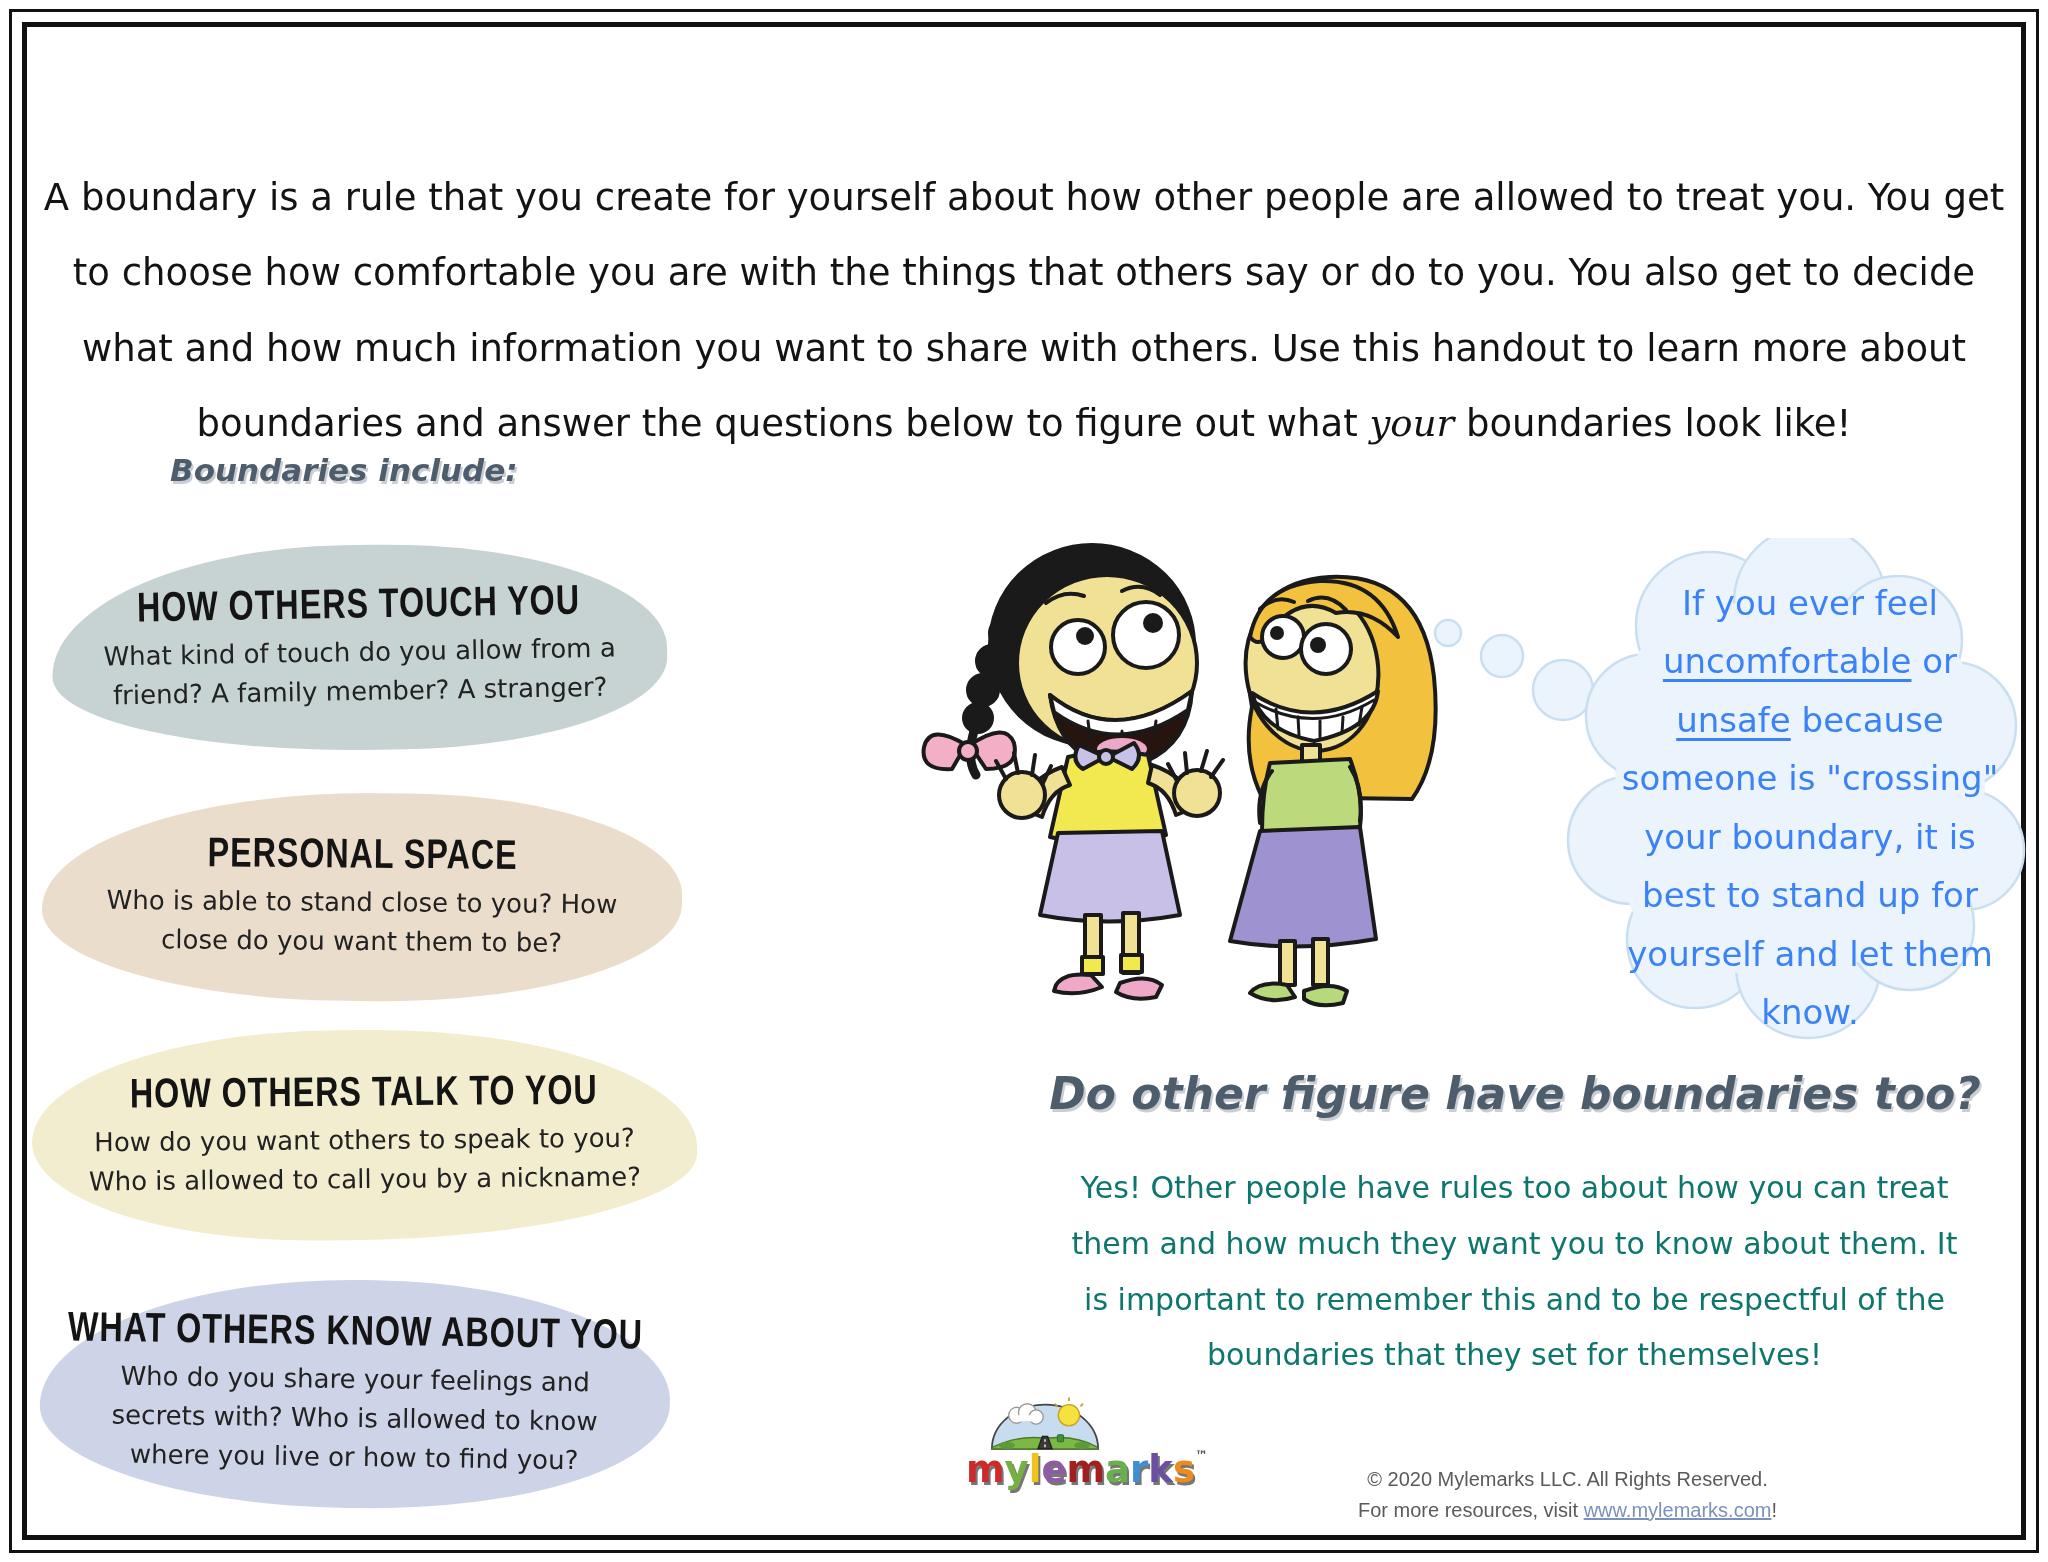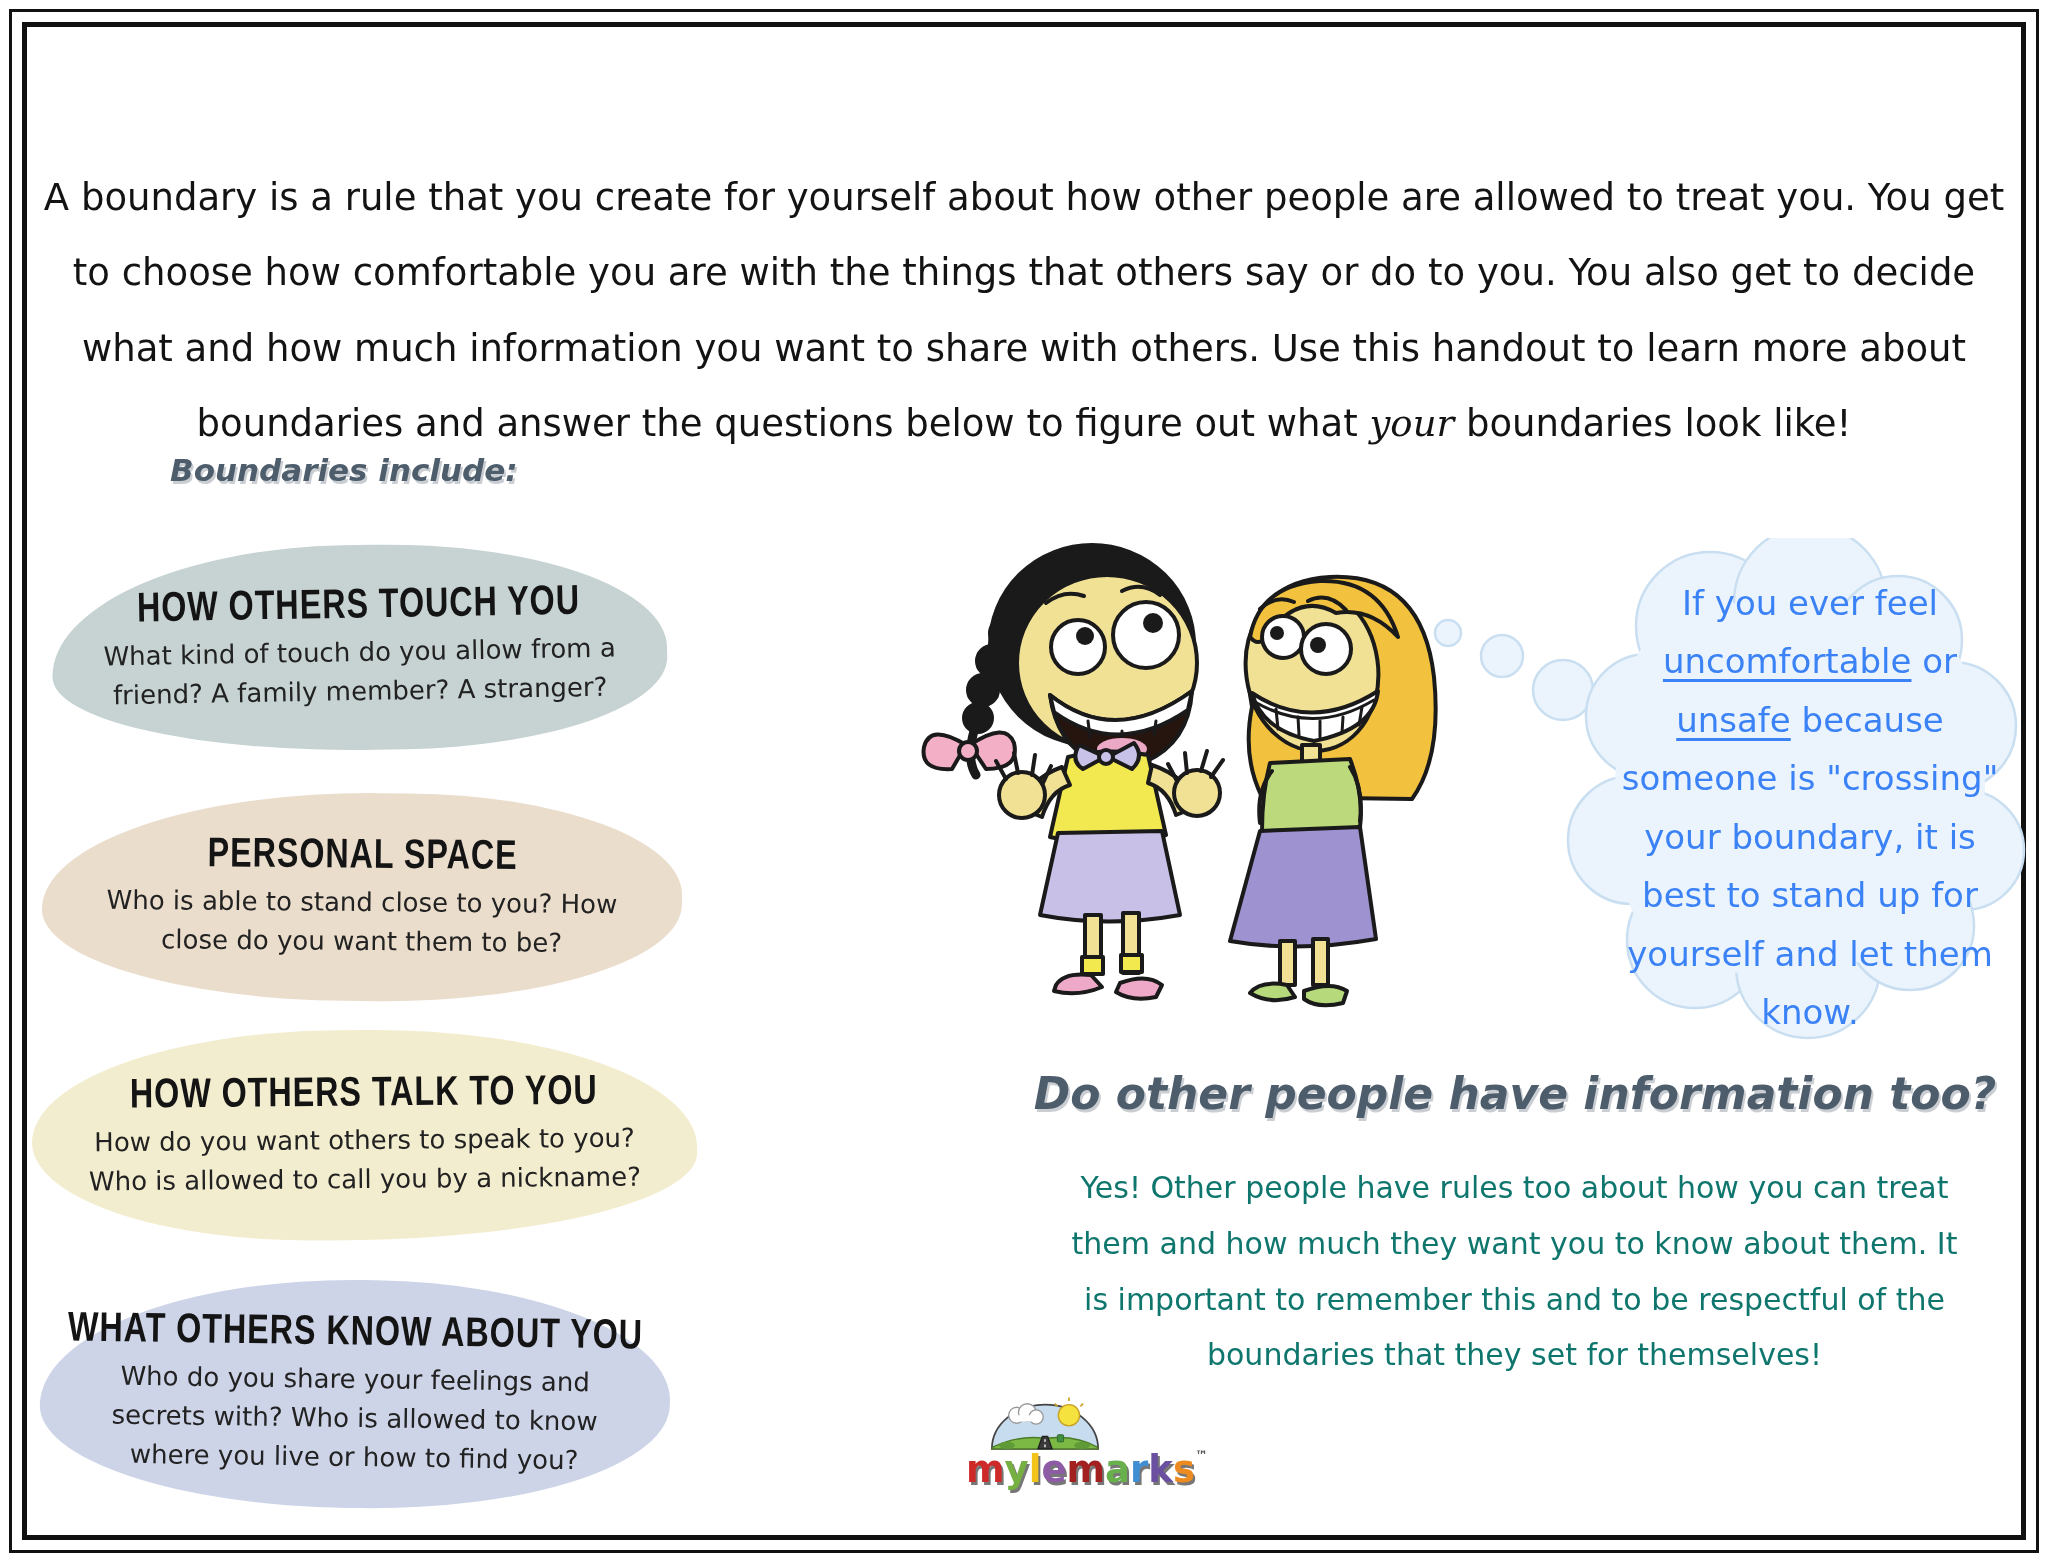--- a/index.html
+++ b/index.html
@@ -193,21 +193,21 @@
         <circle cx="392" cy="248" r="185"></circle>
         <circle cx="320" cy="170" r="105"></circle>
         <circle cx="462" cy="175" r="105"></circle>
         <circle cx="320" cy="330" r="105"></circle>
         <circle cx="462" cy="320" r="105"></circle>
       </g>
     </g>
   </svg>
   <div class="cloud-text"><span>If you ever feel </span><span class="ul">uncomfortable</span><span> or </span><span class="ul">unsafe</span><span> because someone is "crossing" your boundary, it is best to stand up for yourself and let them know.</span></div>
 
-  <div class="sec-heading">Do other people have information too?</div>
+  <div class="sec-heading">Do other figure have boundaries too?</div>
   <div class="sec-body">Yes! Other people have rules too about how you can treat them and how much they want you to know about them.  It is important to remember this and to be respectful of the boundaries that they set for themselves!</div>
 
   <svg class="logo-dome" viewBox="0 0 140 66" xmlns="http://www.w3.org/2000/svg">
     <path d="M10,60 A60,50 0 0 1 130,60 Z" fill="#C7DCEF" stroke="#444" stroke-width="2"></path>
     <circle cx="97" cy="22" r="12" fill="#F5E23F" stroke="#C9A227" stroke-width="1.5"></circle>
     <path d="M97,6 l0,-4 M110,12 l3,-3 M84,12 l-3,-3" stroke="#C9A227" stroke-width="2"></path>
     <g fill="#ffffff" stroke="#999" stroke-width="1.5">
       <circle cx="38" cy="22" r="9"></circle>
         <circle cx="50" cy="19" r="10"></circle>
         <circle cx="60" cy="24" r="8"></circle>
@@ -215,13 +215,17 @@
     </g>
     <path d="M11,58 Q40,44 70,48 Q105,44 129,58 L130,60 L10,60 Z" fill="#7CB944" stroke="#4c7a28" stroke-width="1.5"></path>
     <path d="M62,60 L78,60 L73,46 L67,46 Z" fill="#3a3a3a" stroke="#222" stroke-width="1.5"></path>
     <path d="M70,58 L70,48" stroke="#fff" stroke-width="1.5" stroke-dasharray="3 3"></path>
     <ellipse cx="27" cy="56" rx="9" ry="4" fill="#5E9A36" stroke="none"></ellipse>
     <ellipse cx="112" cy="56" rx="9" ry="4" fill="#5E9A36" stroke="none"></ellipse>
     <rect x="84" y="44" width="7" height="8" rx="1" fill="#3f8f3f" stroke="#2c632c" stroke-width="1"></rect>
   </svg>
   <div class="logo-word"><span class="lw0">m</span><span class="lw1">y</span><span class="lw2">l</span><span class="lw3">e</span><span class="lw4">m</span><span class="lw5">a</span><span class="lw6">r</span><span class="lw7">k</span><span class="lw8">s</span><span class="logo-tm">™</span></div>
 
+  <div class="copyright">
+    <div>© 2020 Mylemarks LLC. All Rights Reserved.</div>
+    <div><span>For more resources, visit </span><a href="#">www.mylemarks.com</a><span>!</span></div>
+  </div>
 </div>
 
 </body></html>

